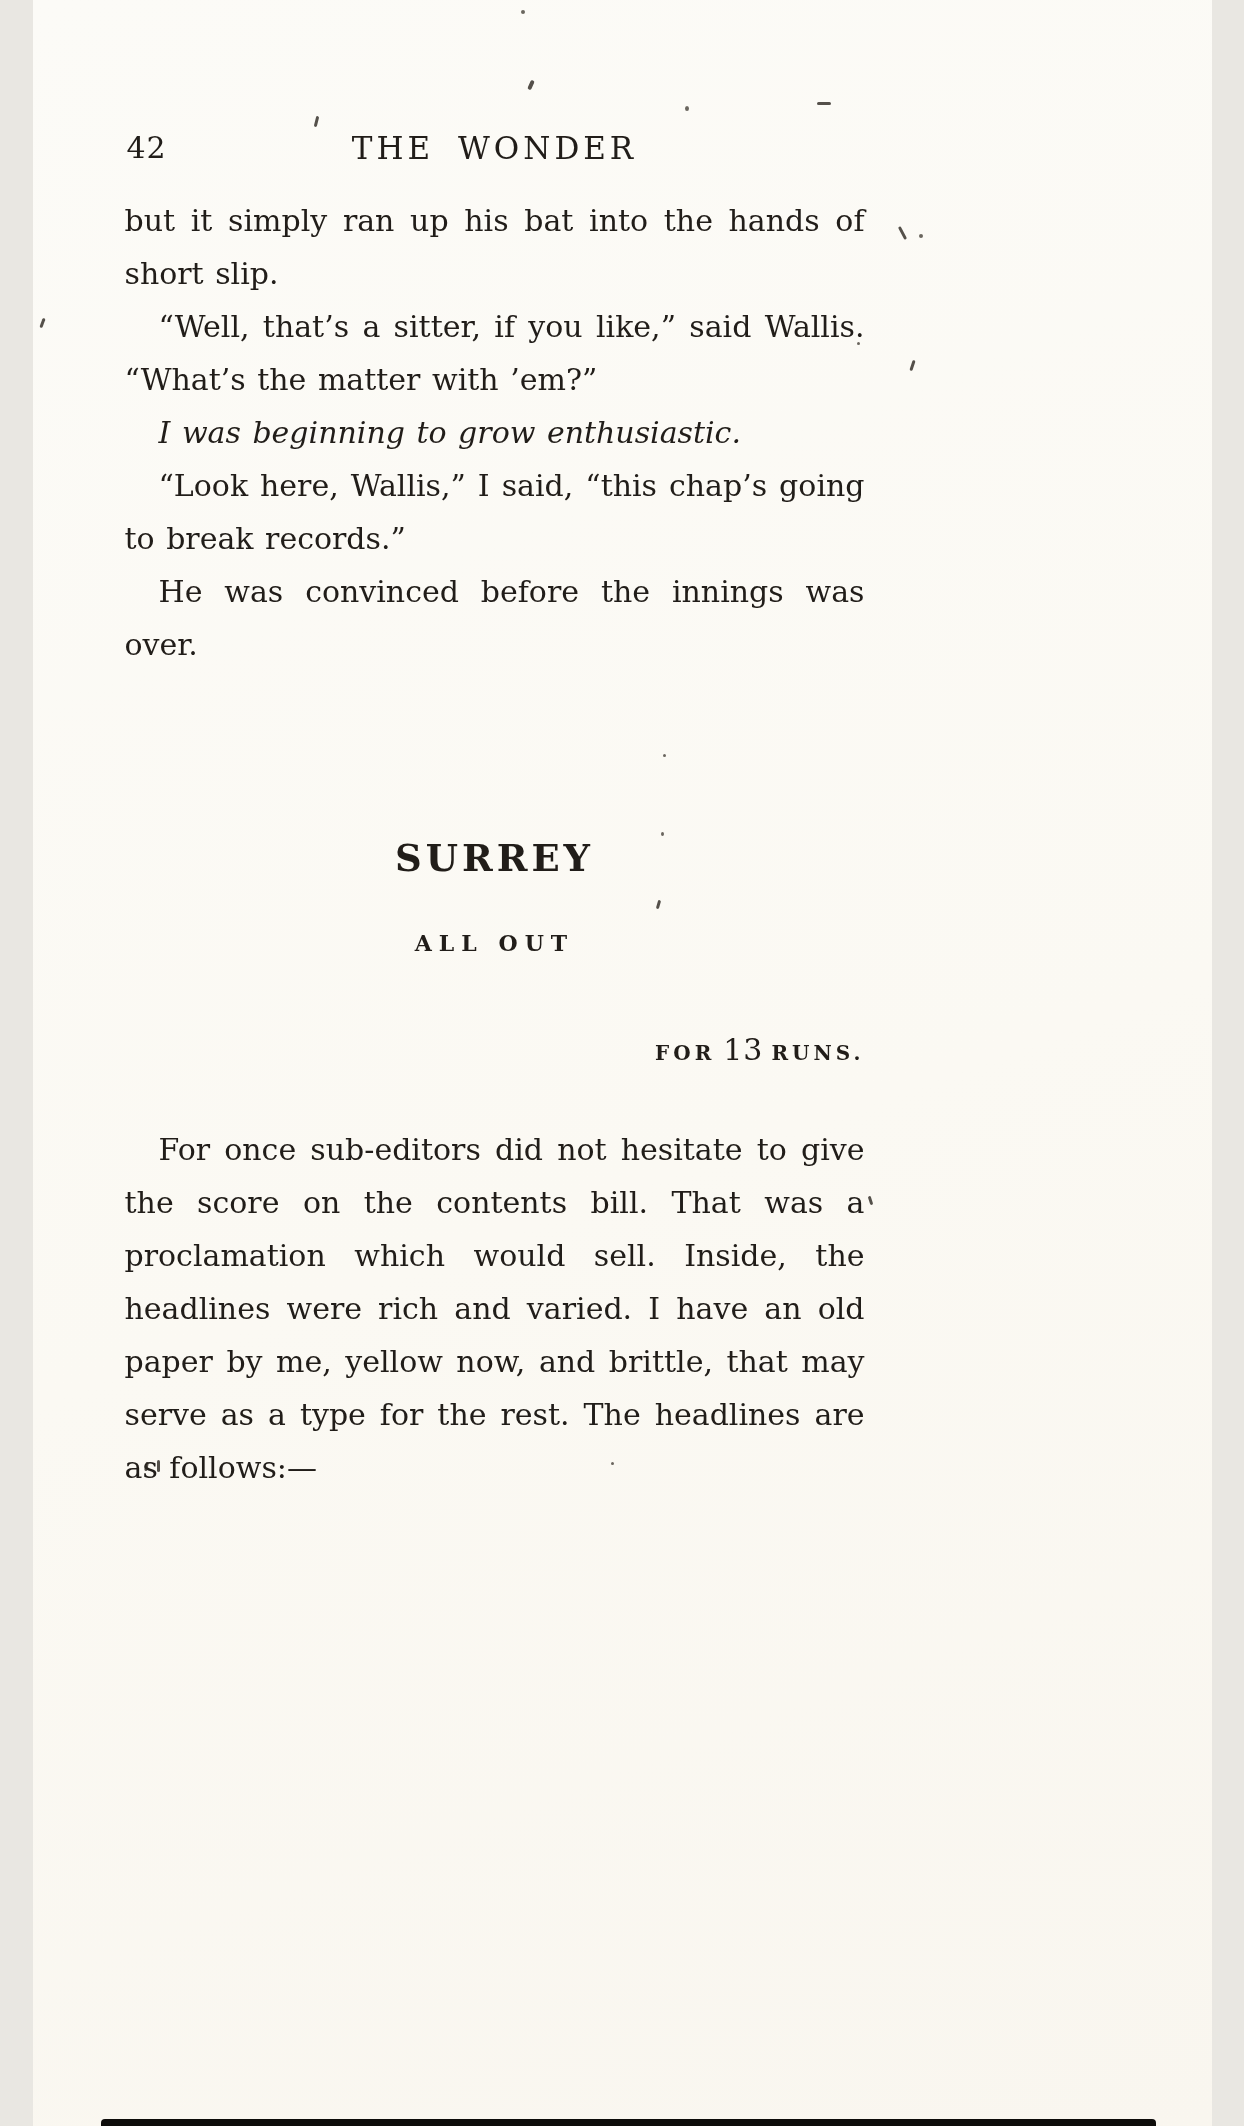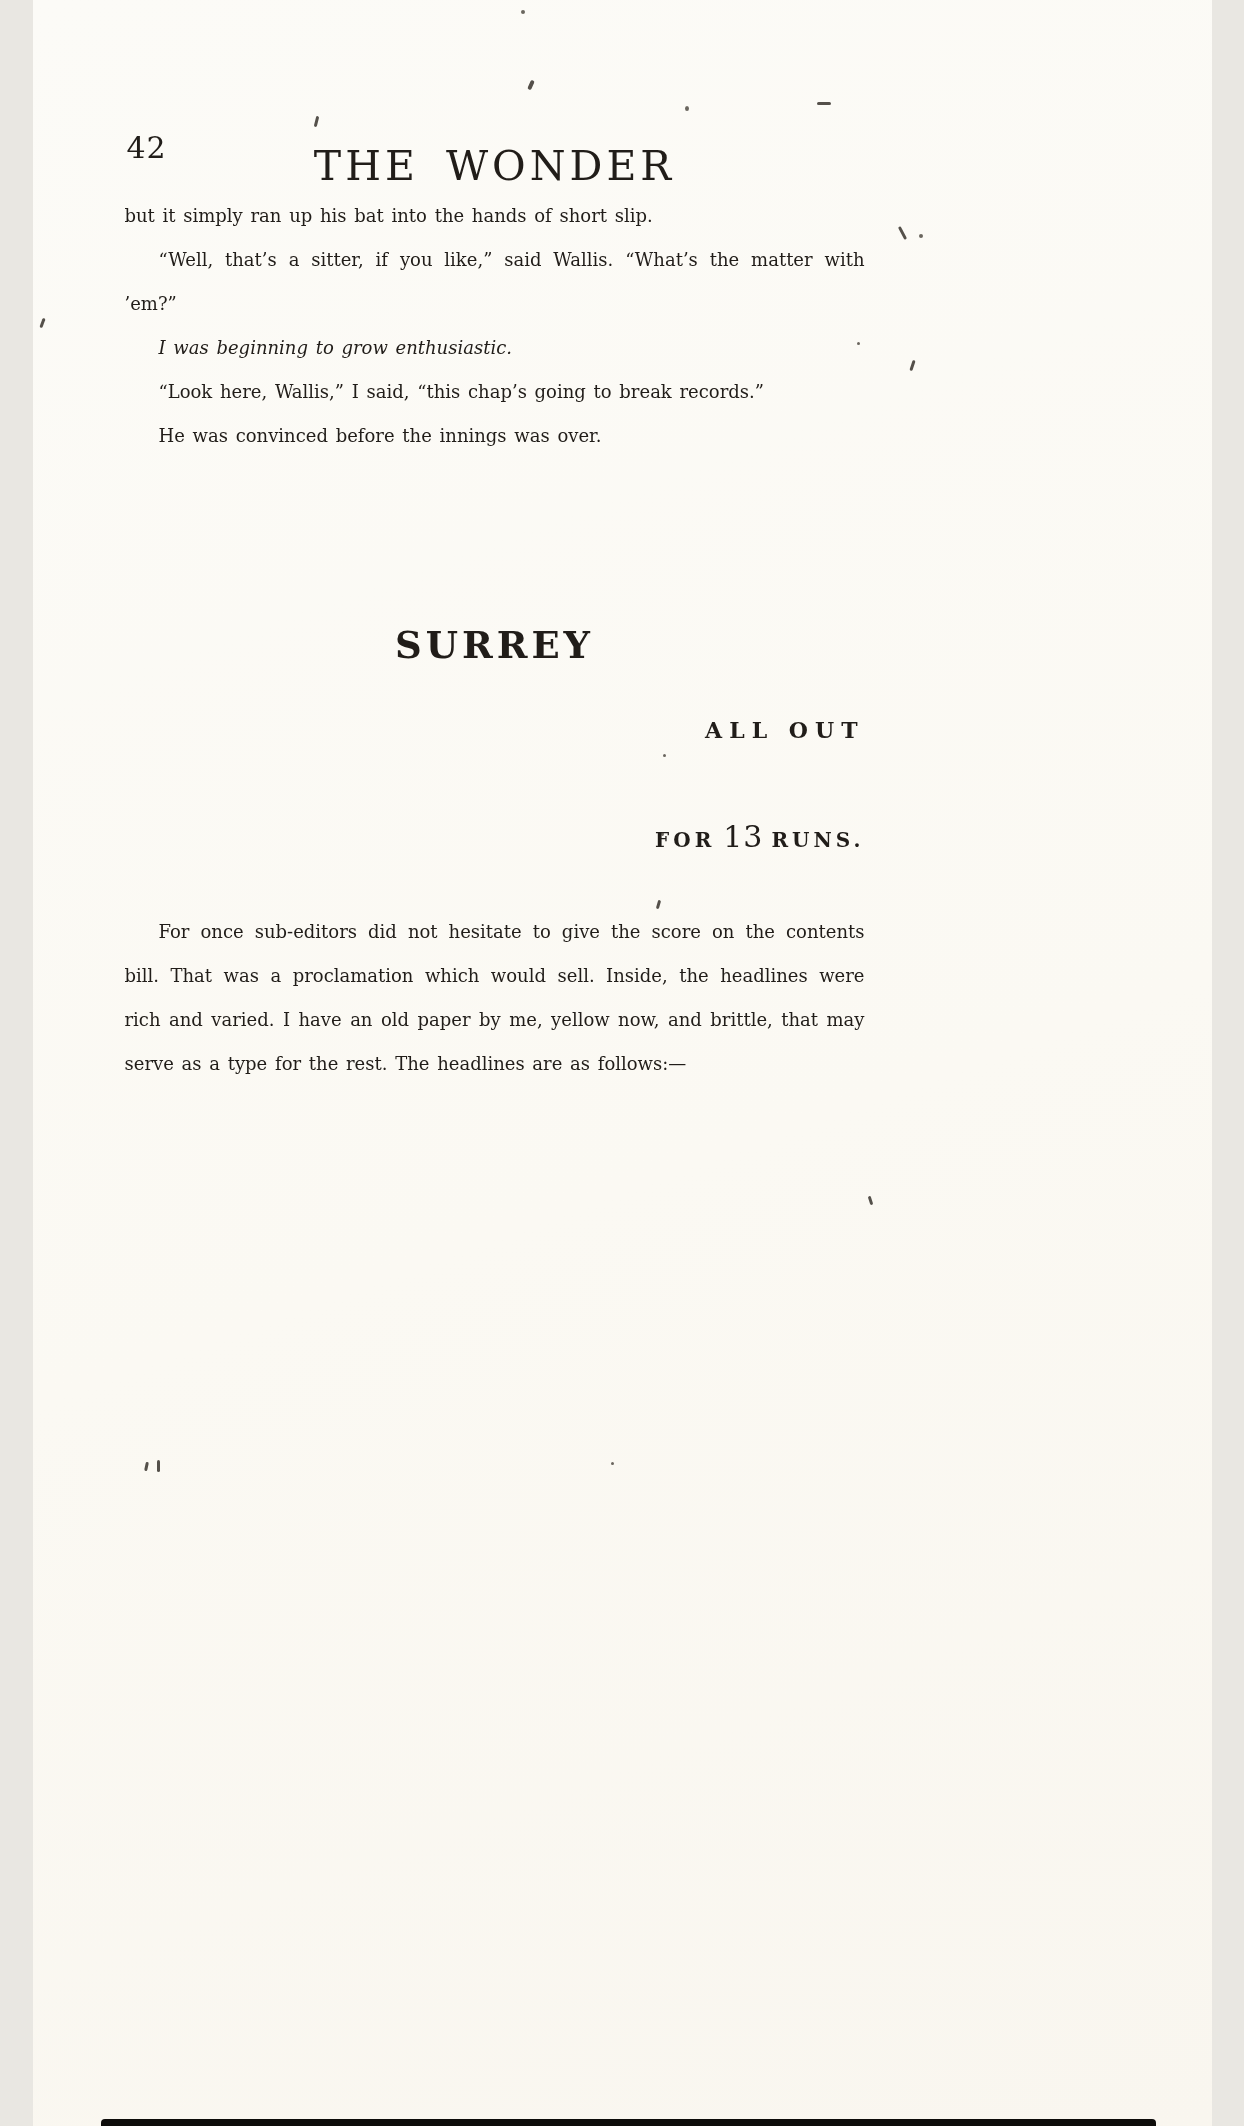--- a/index.html
+++ b/index.html
@@ -35,32 +35,32 @@
   .page-number {
     position: absolute;
     left: 2px;
     top: 0;
     font-size: 30px;
     letter-spacing: 1px;
   }
   .running-title {
     position: absolute;
     left: 50%;
-    top: 12px;
+    top: 0;
     transform: translateX(-50%);
-    font-size: 41px;
+    font-size: 31px;
     letter-spacing: 4px;
     word-spacing: 10px;
     white-space: nowrap;
   }
 
   
   .para {
-    font-size: 18px;
-    line-height: 44px;
+    font-size: 30px;
+    line-height: 53px;
     text-align: justify;
     text-indent: 34px;
     word-spacing: 2px;
   }
   .para.no-indent { text-indent: 0; margin-top: 22px; }
   .para.emphasis { font-style: italic; }
 
   
   .poster {
     margin-top: 165px;
@@ -70,21 +70,20 @@
     font-size: 37px;
     font-weight: bold;
     letter-spacing: 4px;
     text-align: center;
   }
   .poster-subline {
     margin-top: 50px;
     font-size: 22px;
     font-weight: bold;
     letter-spacing: 7px;
-    text-align: right;
   }
   .poster-score {
     margin-top: 76px;
     font-size: 20px;
     font-weight: bold;
     letter-spacing: 4px;
     text-align: right;
   }
   .poster-score .score-number {
     font-size: 30px;

